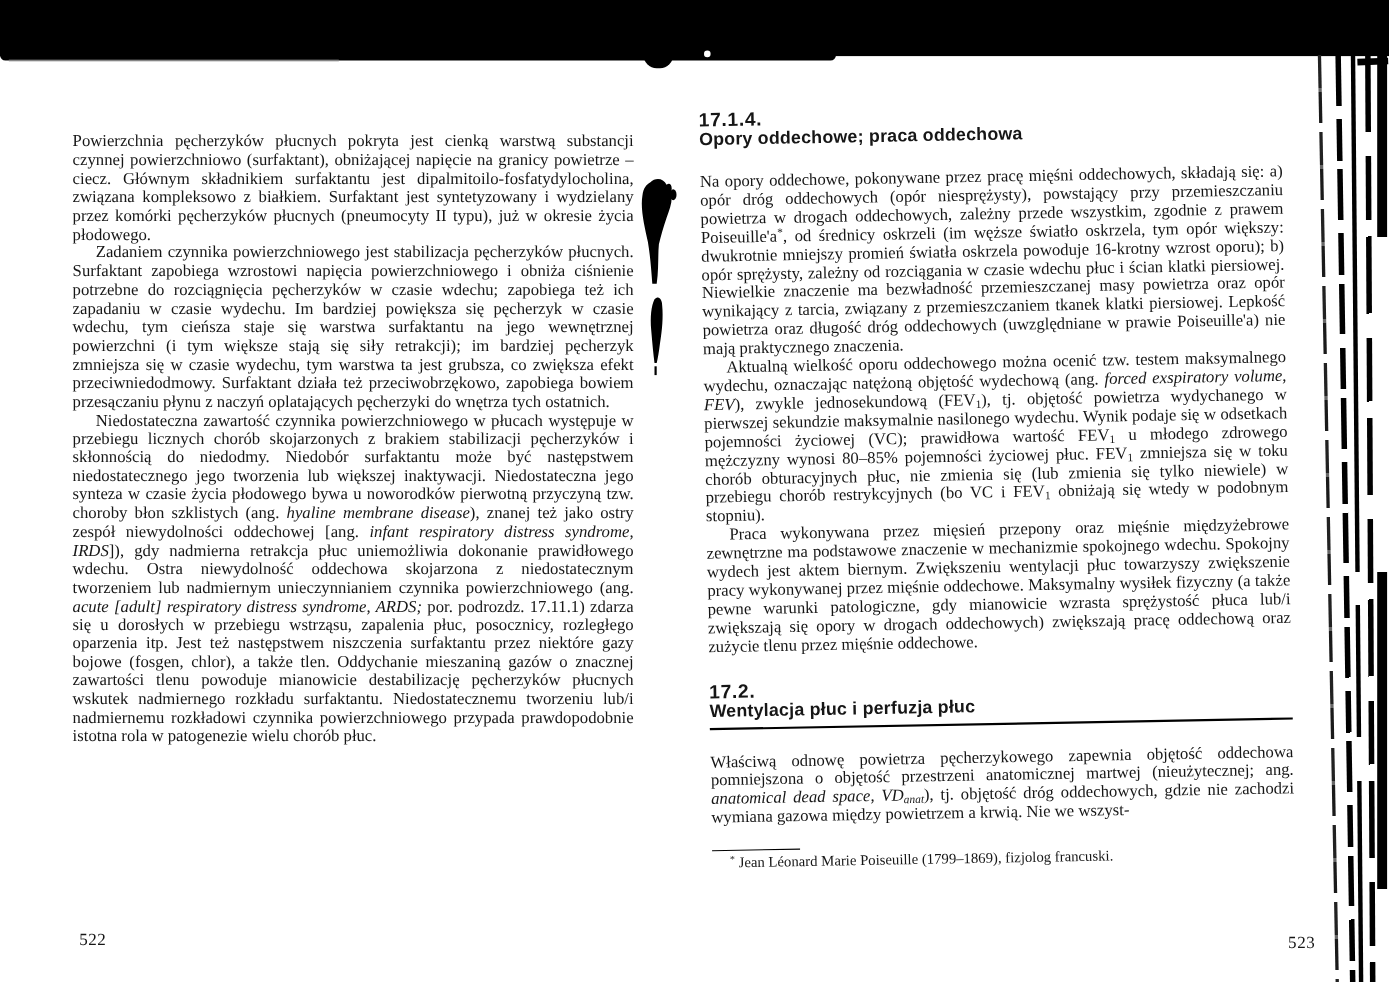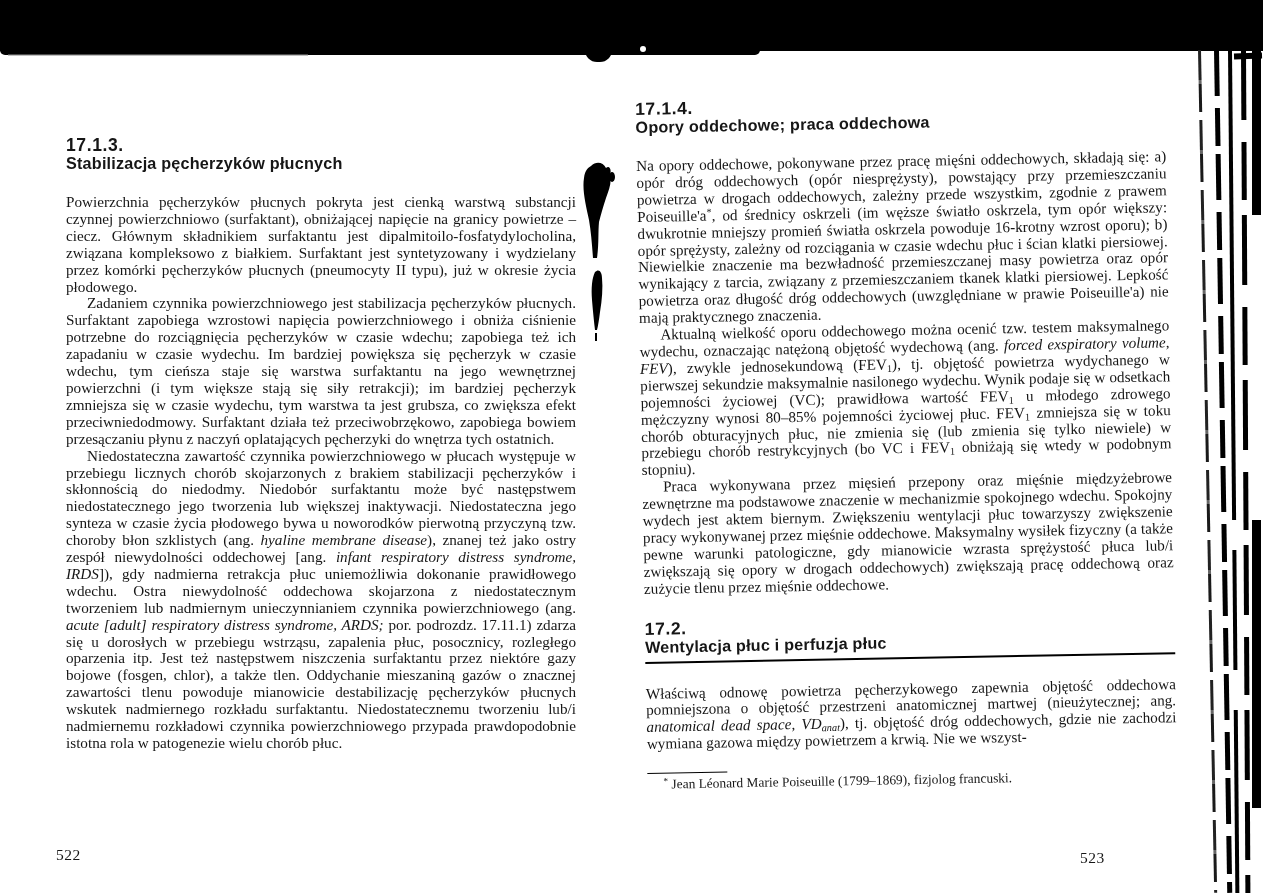--- a/index.html
+++ b/index.html
@@ -43,22 +43,22 @@
   .mt-body{margin-top:21px;}
   .sec2{margin-top:22px;}
   .sec-rule{border-bottom:2px solid #000;margin-top:5px;width:100%;}
   .mt-after-rule{margin-top:22px;}
   sub{font-size:68%;vertical-align:-0.24em;line-height:0;}
   sup{font-size:68%;vertical-align:0.5em;line-height:0;}
   .footnote{margin-top:20px;text-align:left;}
   .footnote-rule{width:80px;border-top:1.5px solid #000;margin-bottom:3px;}
   .footnote-text{margin:0;font-size:13.4px;line-height:15.5px;text-indent:16px;text-align:left;}
   .pagenum{position:absolute;font-size:15.5px;letter-spacing:.5px;}
-  .pagenum-left{left:56px;top:846px;}
-  .pagenum-right{left:1080px;top:849px;}
+  .pagenum-left{left:72px;top:846px;}
+  .pagenum-right{left:1171px;top:849px;}
 </style>
 </head>
 <body>
 
 <div class="scan-band"></div>
 <div class="band-lip"></div>
 <div class="band-bump"></div>
 <div class="band-smudge"></div>
 <div class="band-speck"></div>
 <div class="corner-tick"></div>
@@ -72,24 +72,20 @@
 </div>
 
 <svg class="ink-blob" width="46" height="185" viewBox="0 0 46 185">
   <path d="M15,6 C20,1 27,2 30,8 C33,5 36,9 34,15 C36,22 33,30 30,38 C27,47 25,54 23,62 C22,72 23,84 21,98 L17,98 C16,84 15,72 13,60 C10,46 6,30 8,18 C9,10 12,8 15,6 Z"></path>
   <path d="M19,112 C23,108 26,112 26,118 C27,128 26,140 24,152 C23,160 22,166 21,170 L19,170 C18,162 17,152 16,140 C15,128 16,118 19,112 Z"></path>
   <ellipse cx="36" cy="17" rx="3" ry="5"></ellipse>
   <rect x="19" y="173" width="2" height="8"></rect>
 </svg>
 
 <div class="page page-left">
-  <div class="section-head mt-heading">
-    <div class="sec-num">17.1.3.</div>
-    <div class="sec-title">Stabilizacja pęcherzyków płucnych</div>
-  </div>
   <div class="mt-body">
       <p class="para">Powierzchnia pęcherzyków płucnych pokryta jest cienką warstwą substancji czynnej powierzchniowo (surfaktant), obniżającej napięcie na granicy powietrze – ciecz. Głównym składnikiem surfaktantu jest dipalmitoilo-fosfatydylocholina, związana kompleksowo z białkiem. Surfaktant jest syntetyzowany i wydzielany przez komórki pęcherzyków płucnych (pneumocyty II typu), już w okresie życia płodowego.</p>
       <p class="para indent">Zadaniem czynnika powierzchniowego jest stabilizacja pęcherzyków płucnych. Surfaktant zapobiega wzrostowi napięcia powierzchniowego i obniża ciśnienie potrzebne do rozciągnięcia pęcherzyków w czasie wdechu; zapobiega też ich zapadaniu w czasie wydechu. Im bardziej powiększa się pęcherzyk w czasie wdechu, tym cieńsza staje się warstwa surfaktantu na jego wewnętrznej powierzchni (i tym większe stają się siły retrakcji); im bardziej pęcherzyk zmniejsza się w czasie wydechu, tym warstwa ta jest grubsza, co zwiększa efekt przeciwniedodmowy. Surfaktant działa też przeciwobrzękowo, zapobiega bowiem przesączaniu płynu z naczyń oplatających pęcherzyki do wnętrza tych ostatnich.</p>
       <p class="para indent">Niedostateczna zawartość czynnika powierzchniowego w płucach występuje w przebiegu licznych chorób skojarzonych z brakiem stabilizacji pęcherzyków i skłonnością do niedodmy. Niedobór surfaktantu może być następstwem niedostatecznego jego tworzenia lub większej inaktywacji. Niedostateczna jego synteza w czasie życia płodowego bywa u noworodków pierwotną przyczyną tzw. choroby błon szklistych (ang. <i>hyaline membrane disease</i>), znanej też jako ostry zespół niewydolności oddechowej [ang. <i>infant respiratory distress syndrome, IRDS</i>]), gdy nadmierna retrakcja płuc uniemożliwia dokonanie prawidłowego wdechu. Ostra niewydolność oddechowa skojarzona z niedostatecznym tworzeniem lub nadmiernym unieczynnianiem czynnika powierzchniowego (ang. <i>acute [adult] respiratory distress syndrome, ARDS;</i> por. podrozdz. 17.11.1) zdarza się u dorosłych w przebiegu wstrząsu, zapalenia płuc, posocznicy, rozległego oparzenia itp. Jest też następstwem niszczenia surfaktantu przez niektóre gazy bojowe (fosgen, chlor), a także tlen. Oddychanie mieszaniną gazów o znacznej zawartości tlenu powoduje mianowicie destabilizację pęcherzyków płucnych wskutek nadmiernego rozkładu surfaktantu. Niedostatecznemu tworzeniu lub/i nadmiernemu rozkładowi czynnika powierzchniowego przypada prawdopodobnie istotna rola w patogenezie wielu chorób płuc.</p>
     </div>
 </div>
 <div class="pagenum pagenum-left">522</div>
 
 <div class="page page-right">
   <div class="section-head">

